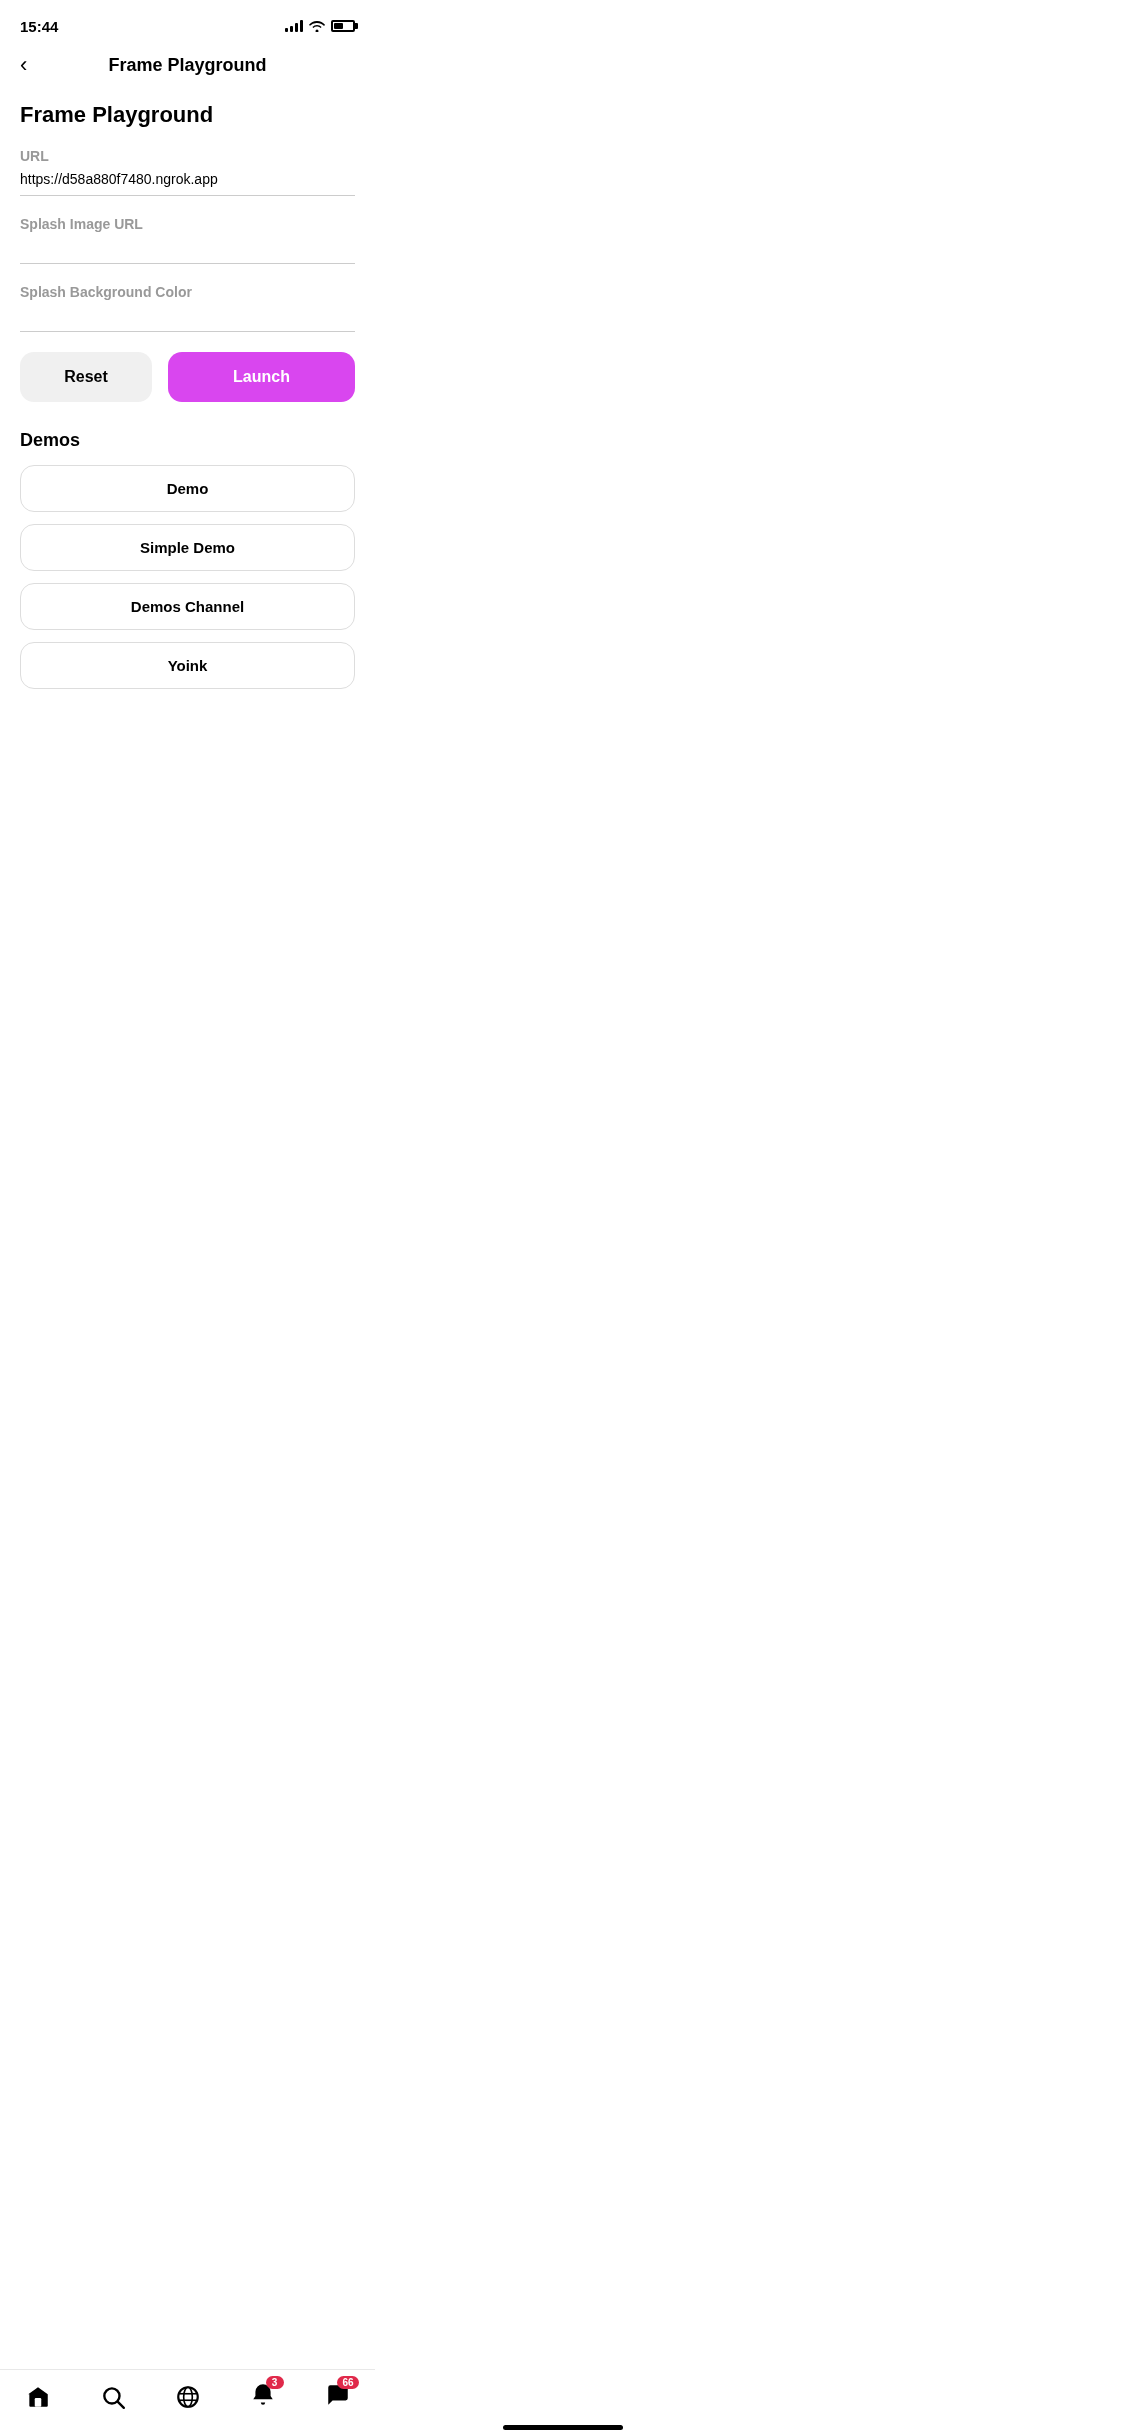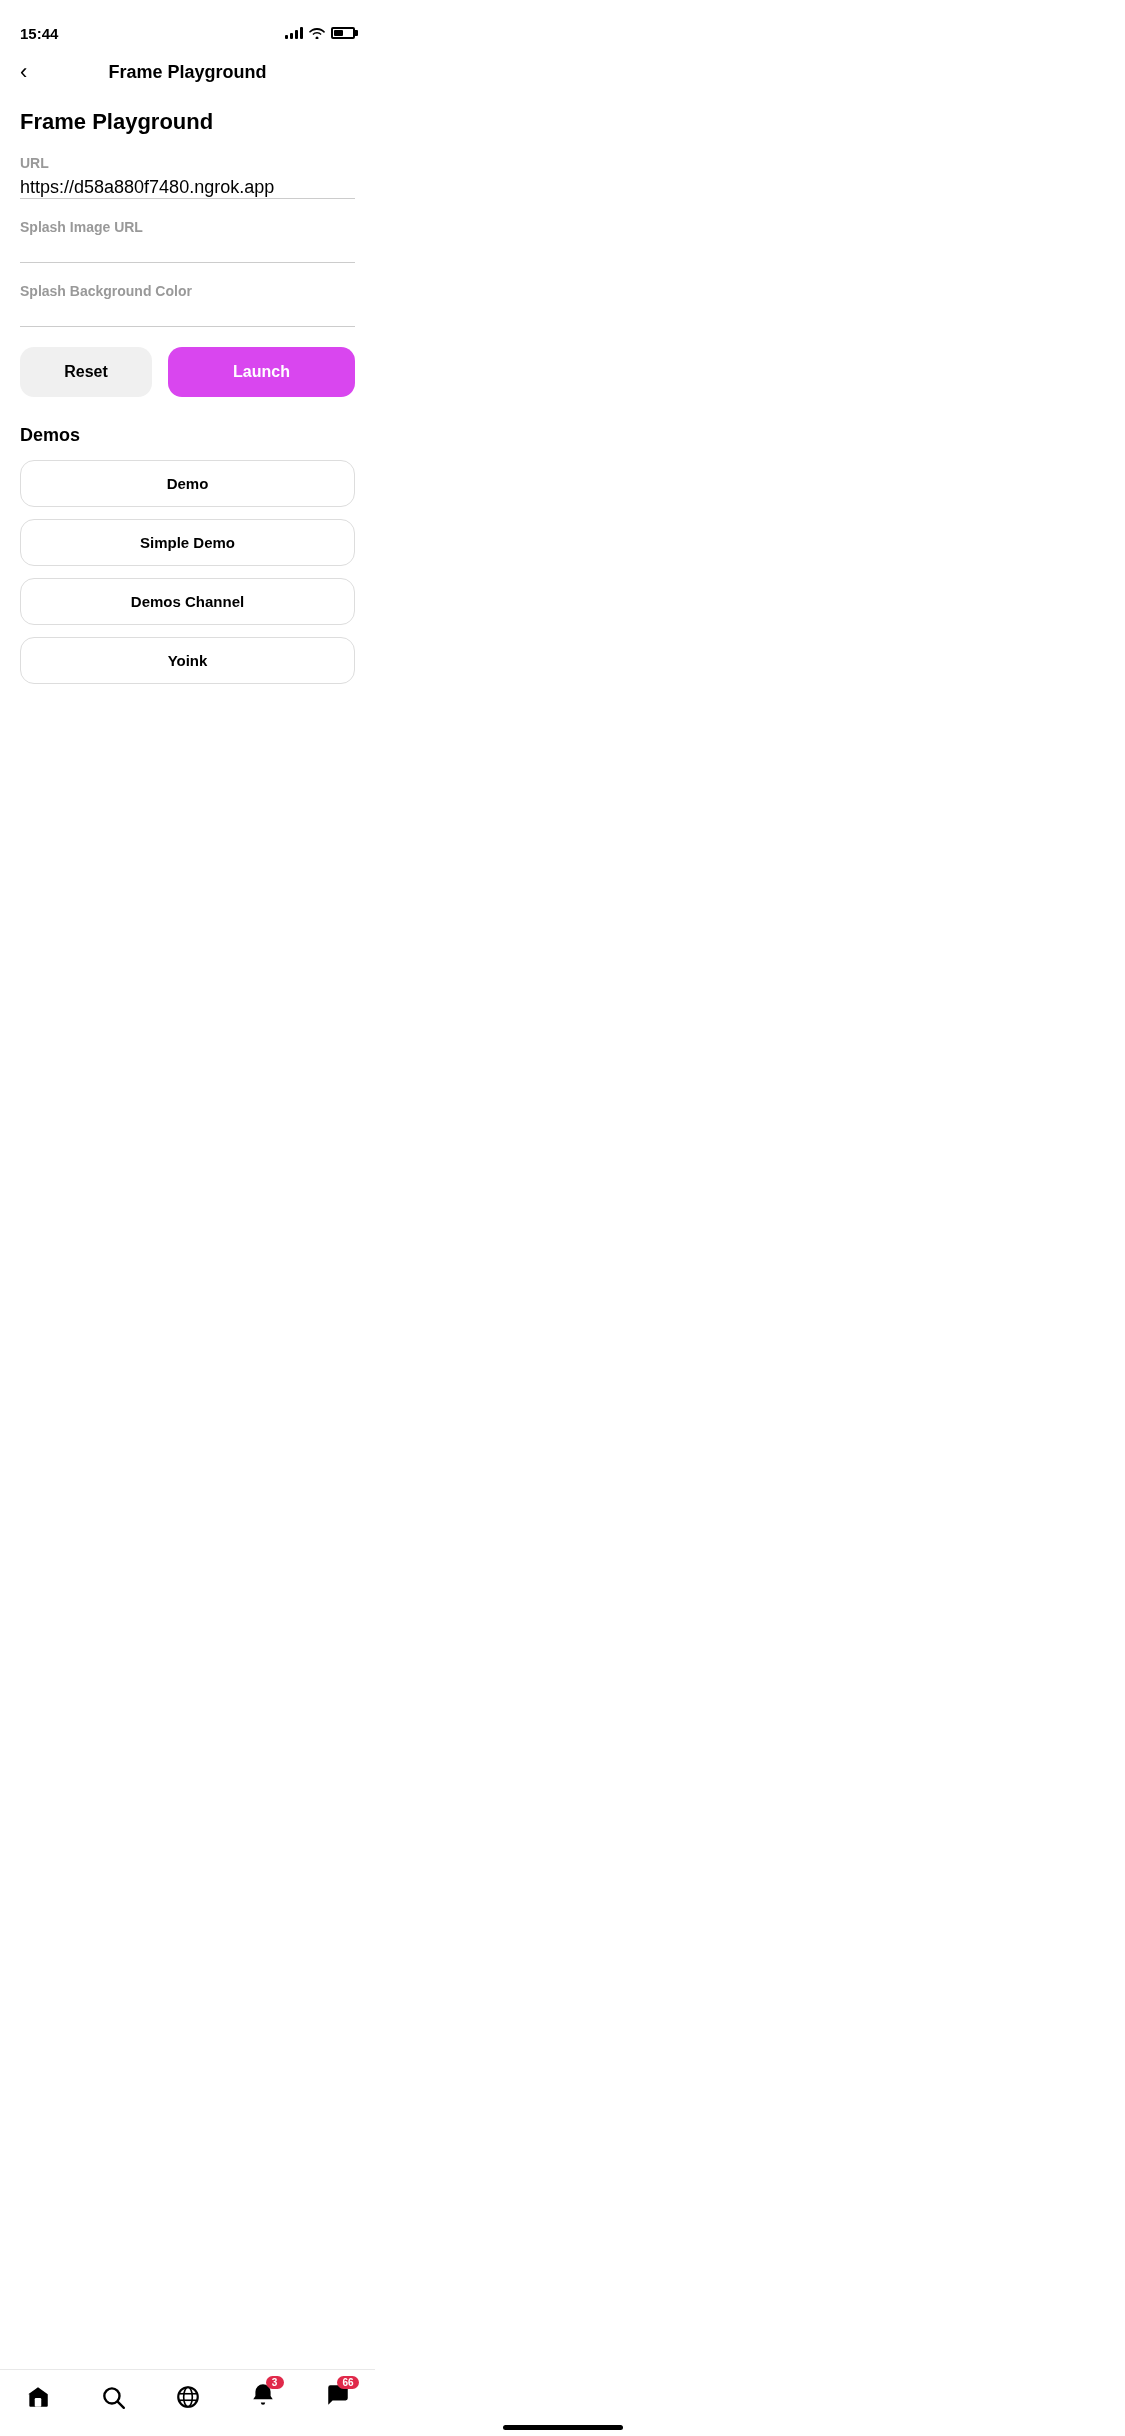--- a/index.html
+++ b/index.html
@@ -14,21 +14,20 @@
       overflow-x: hidden;
     }
 
     
     .status-bar {
       display: flex;
       justify-content: space-between;
       align-items: center;
       padding: 14px 20px 6px 20px;
       height: 44px;
-      margin-top: 7px;
     }
 
     .status-time {
       font-size: 15px;
       font-weight: 600;
       color: #000;
     }
 
     .status-icons {
       display: flex;
@@ -128,22 +127,23 @@
     }
 
     .field-label {
       font-size: 14px;
       color: #999;
       margin-bottom: 6px;
       font-weight: bold;
     }
 
     .field-input {
-      font-size: 18px;
-      color: #000;
+      font-size: 14px;
+      color: #000;
+      padding-bottom: 8px;
       border-bottom: 1px solid #ccc;
       width: 100%;
       background: none;
       border-top: none;
       border-left: none;
       border-right: none;
       outline: none;
     }
 
     .field-input::placeholder {

